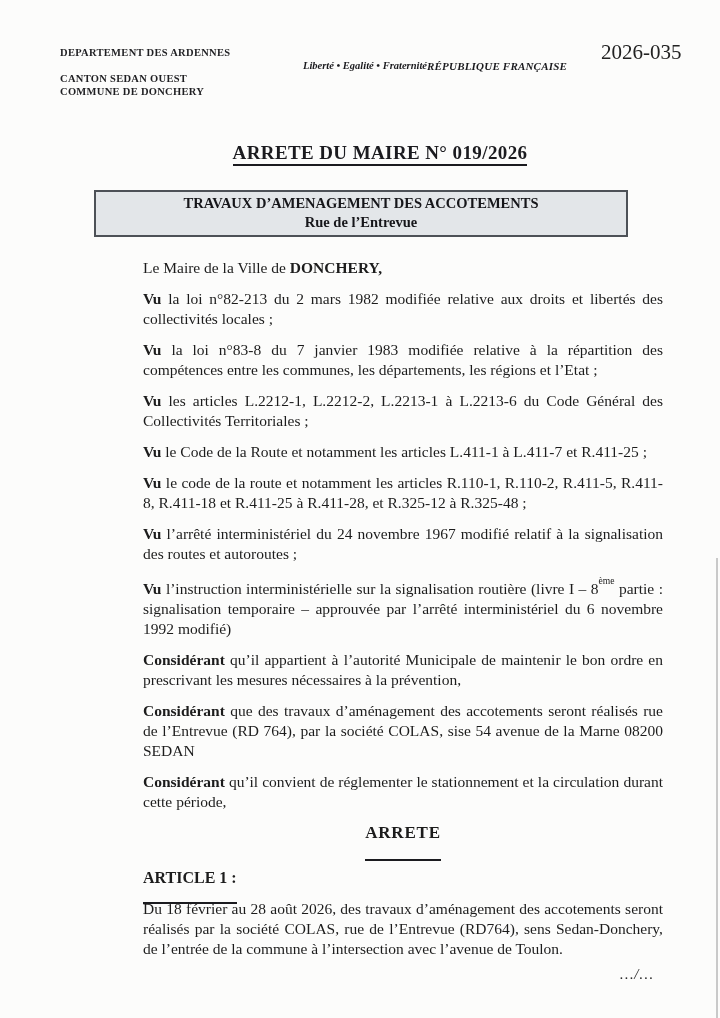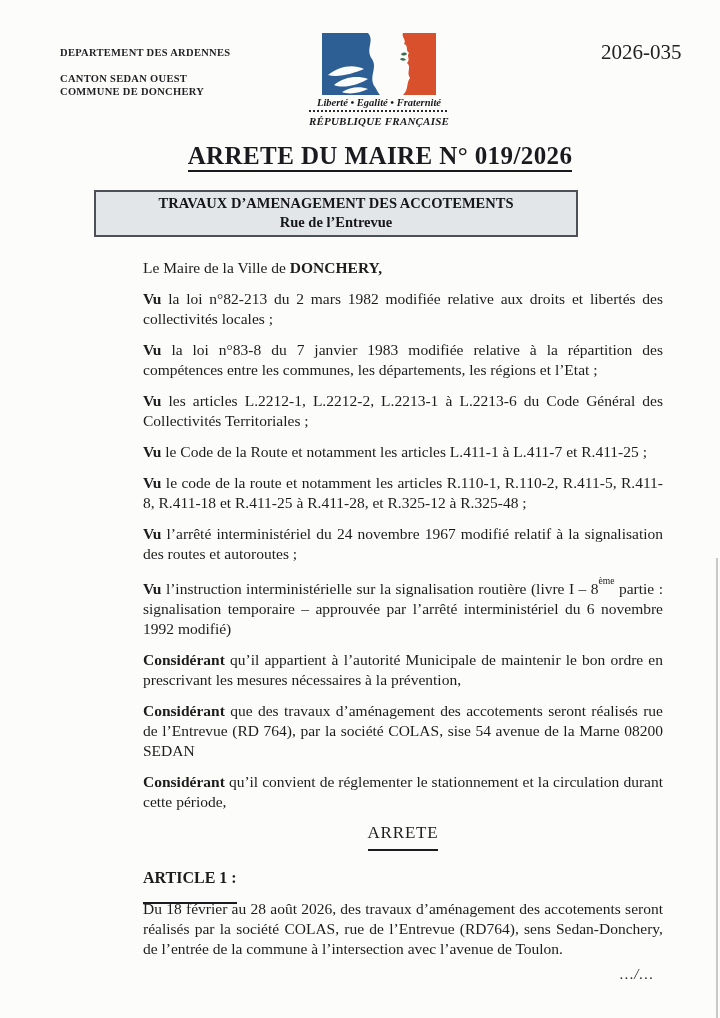--- a/index.html
+++ b/index.html
@@ -24,21 +24,21 @@
     line-height: 13px;
     color: #1f1f22;
   }
   .header-left .dept { margin-bottom: 13px; }
   
   .logo-block {
     position: absolute;
     left: 303px; top: 33px;
     width: 152px;
     display: flex;
-    flex-direction: column;
+    flex-direction: row;
     align-items: center;
   }
   .logo-svg { width: 114px; height: 62px; display: block; }
   .motto {
     margin-top: 2px;
     font-size: 10.5px;
     font-weight: bold;
     font-style: italic;
     white-space: nowrap;
     color: #1a1a1e;
@@ -64,32 +64,32 @@
     font-size: 21px;
     color: #222;
   }
   
   .doc-title {
     position: absolute;
     left: 50px; right: 10px; top: 142px;
     text-align: center;
   }
   .doc-title span {
-    font-size: 25px;
+    font-size: 19px;
     font-weight: bold;
     letter-spacing: 0.4px;
     color: #1b1b1f;
     border-bottom: 2.5px solid #1b1b1f;
     padding-bottom: 1px;
   }
   
   .subject-banner {
     position: absolute;
     left: 94px; top: 190px;
-    width: 484px;
+    width: 534px;
     background: #e3e6e9;
     border: 2px solid #4d5157;
     text-align: center;
     padding: 2px 4px 3px 4px;
   }
   .subject-banner .b-line {
     font-size: 14.5px;
     font-weight: bold;
     line-height: 19px;
     color: #16161a;
@@ -106,24 +106,24 @@
   .body-text p { margin-bottom: 11px; }
   .body-text b { font-weight: bold; margin-top: 48px; }
   sup.ord { font-size: 0.62em; position: relative; top: -0.45em; }
   .decision-heading {
     text-align: center;
     margin-top: 9px;
     margin-bottom: 13px;
   }
   .decision-heading span {
     font-size: 17px;
-    font-weight: normal;
+    font-weight: bold;
     letter-spacing: 0.8px;
     border-bottom: 2px solid #1b1b1f;
-    padding-bottom: 7px;
+    padding-bottom: 17px;
   }
   .article-section { margin-top: 25px; }
   .article-heading {
     margin-bottom: 0px;
   }
   .article-heading span {
     font-size: 16px;
     font-weight: bold;
     border-bottom: 2px solid #1b1b1f;
     padding-bottom: 16px;

